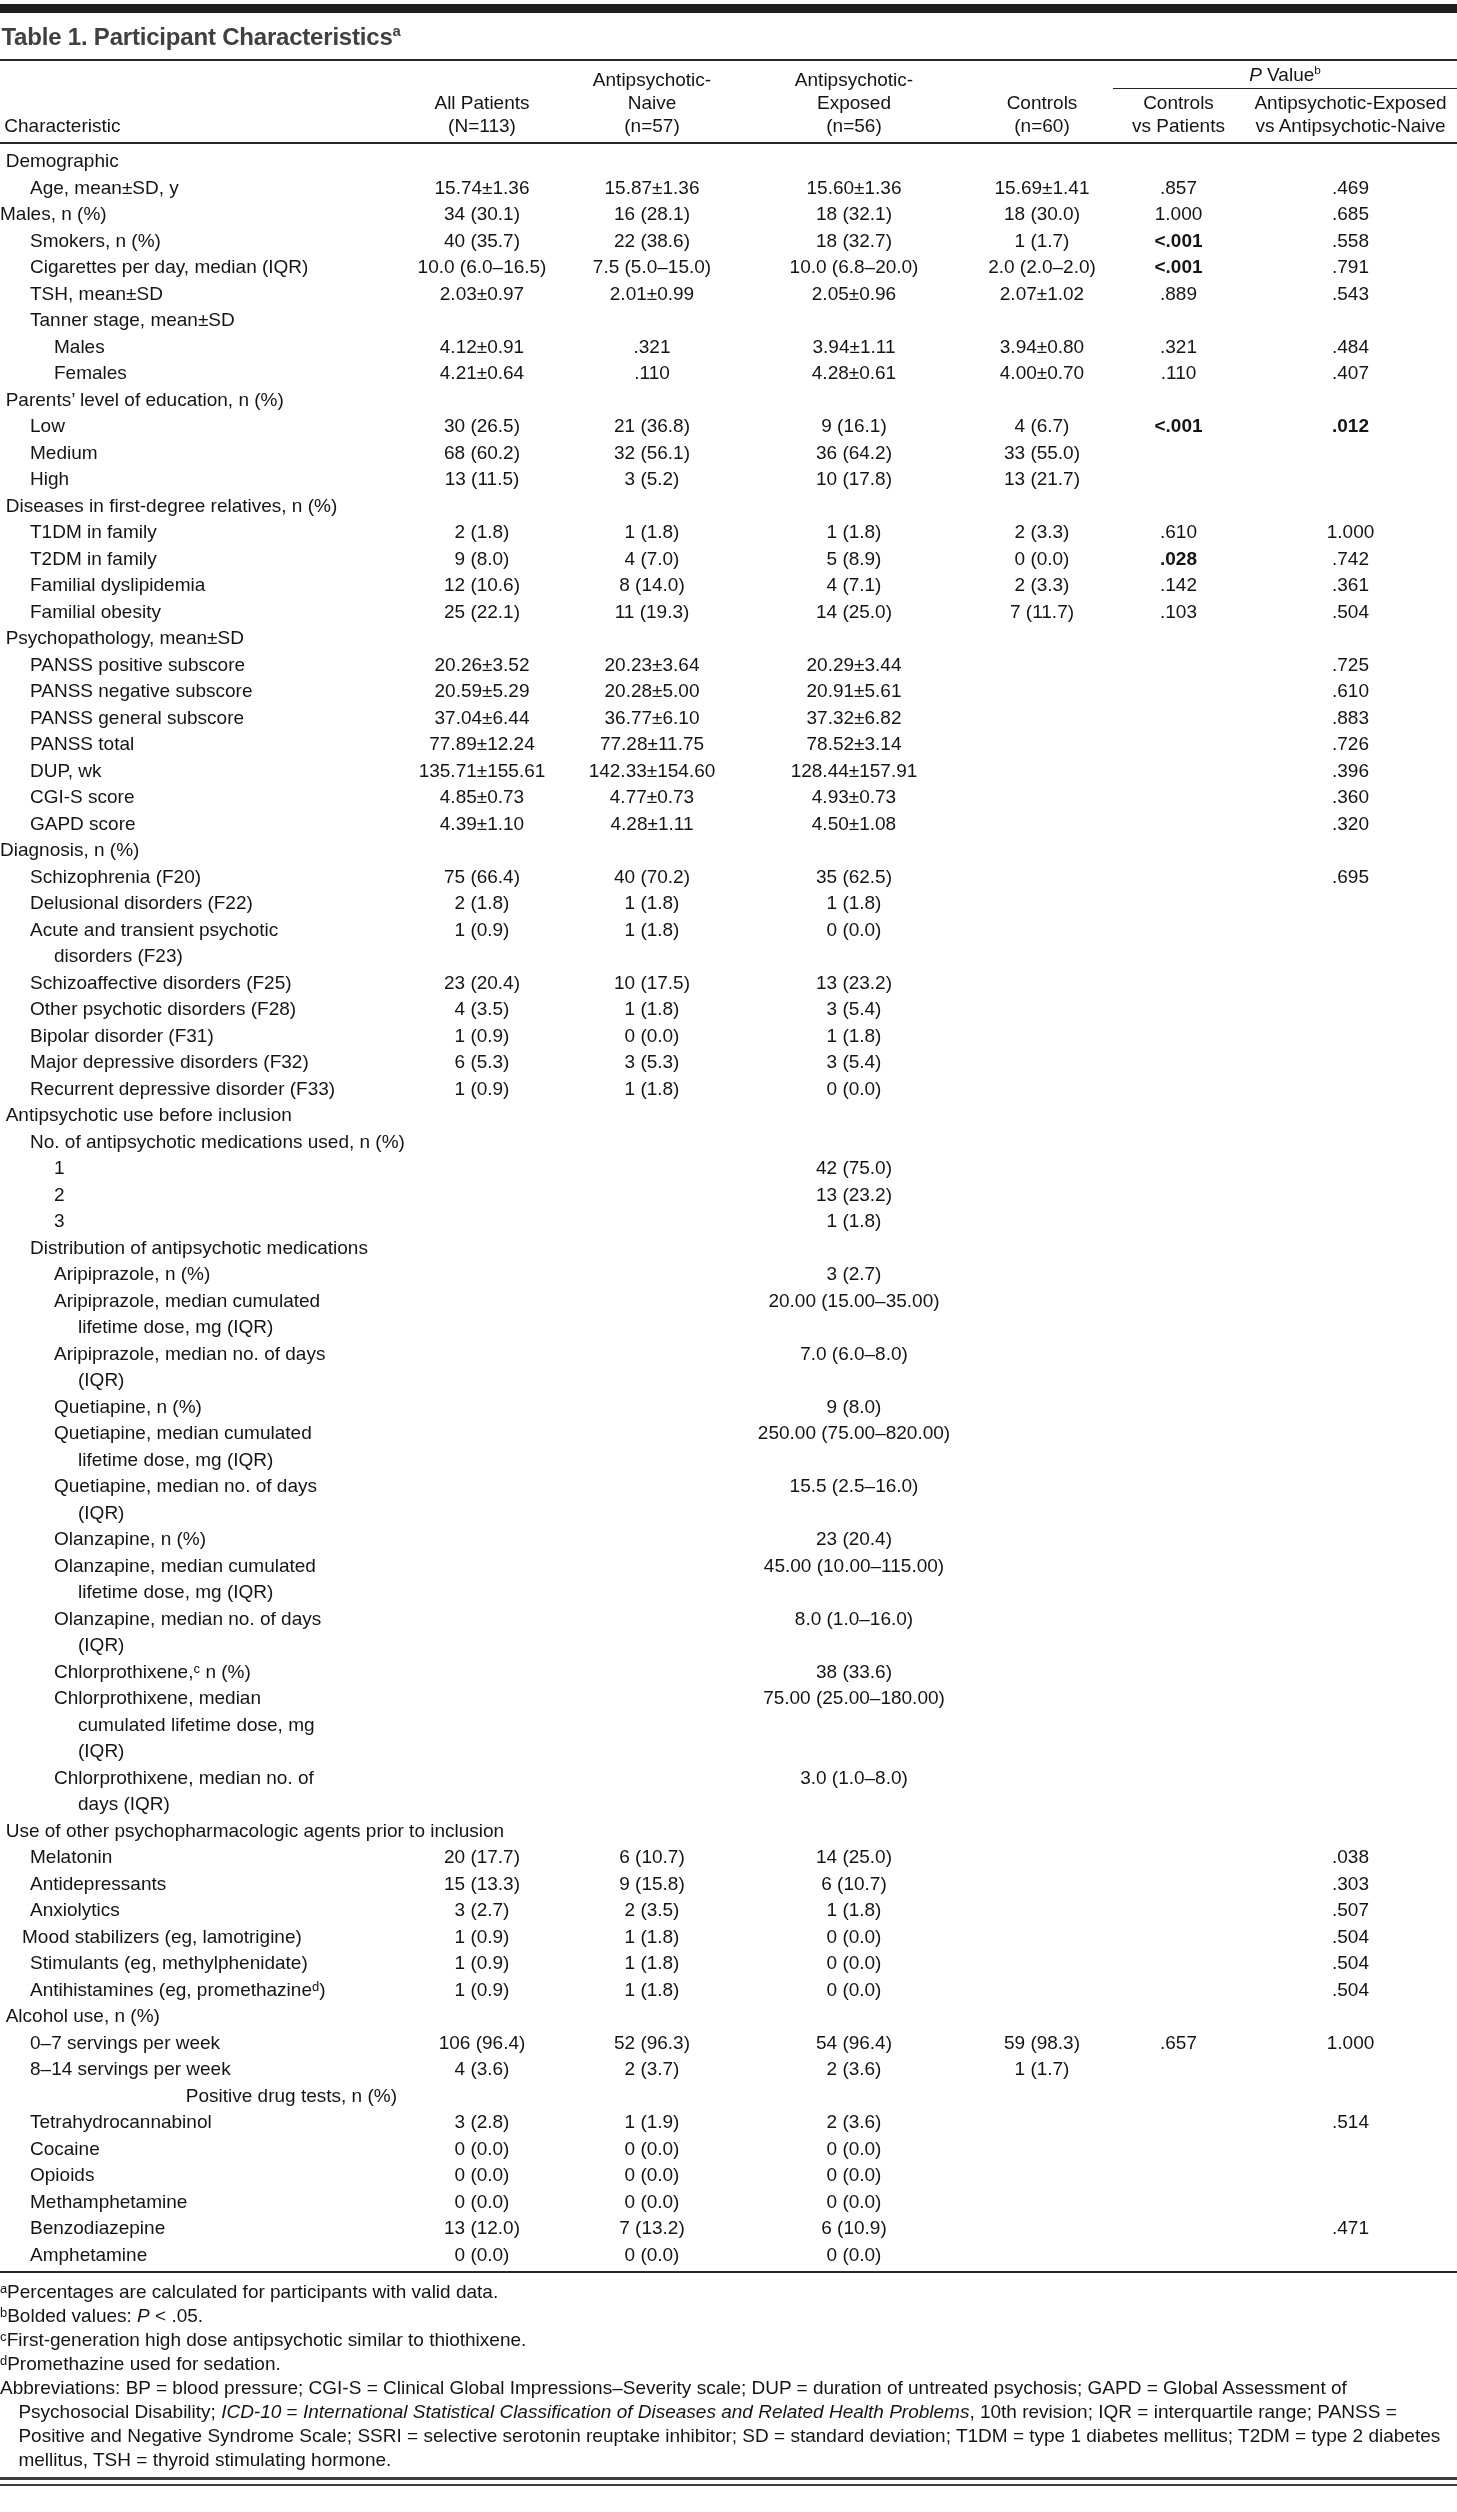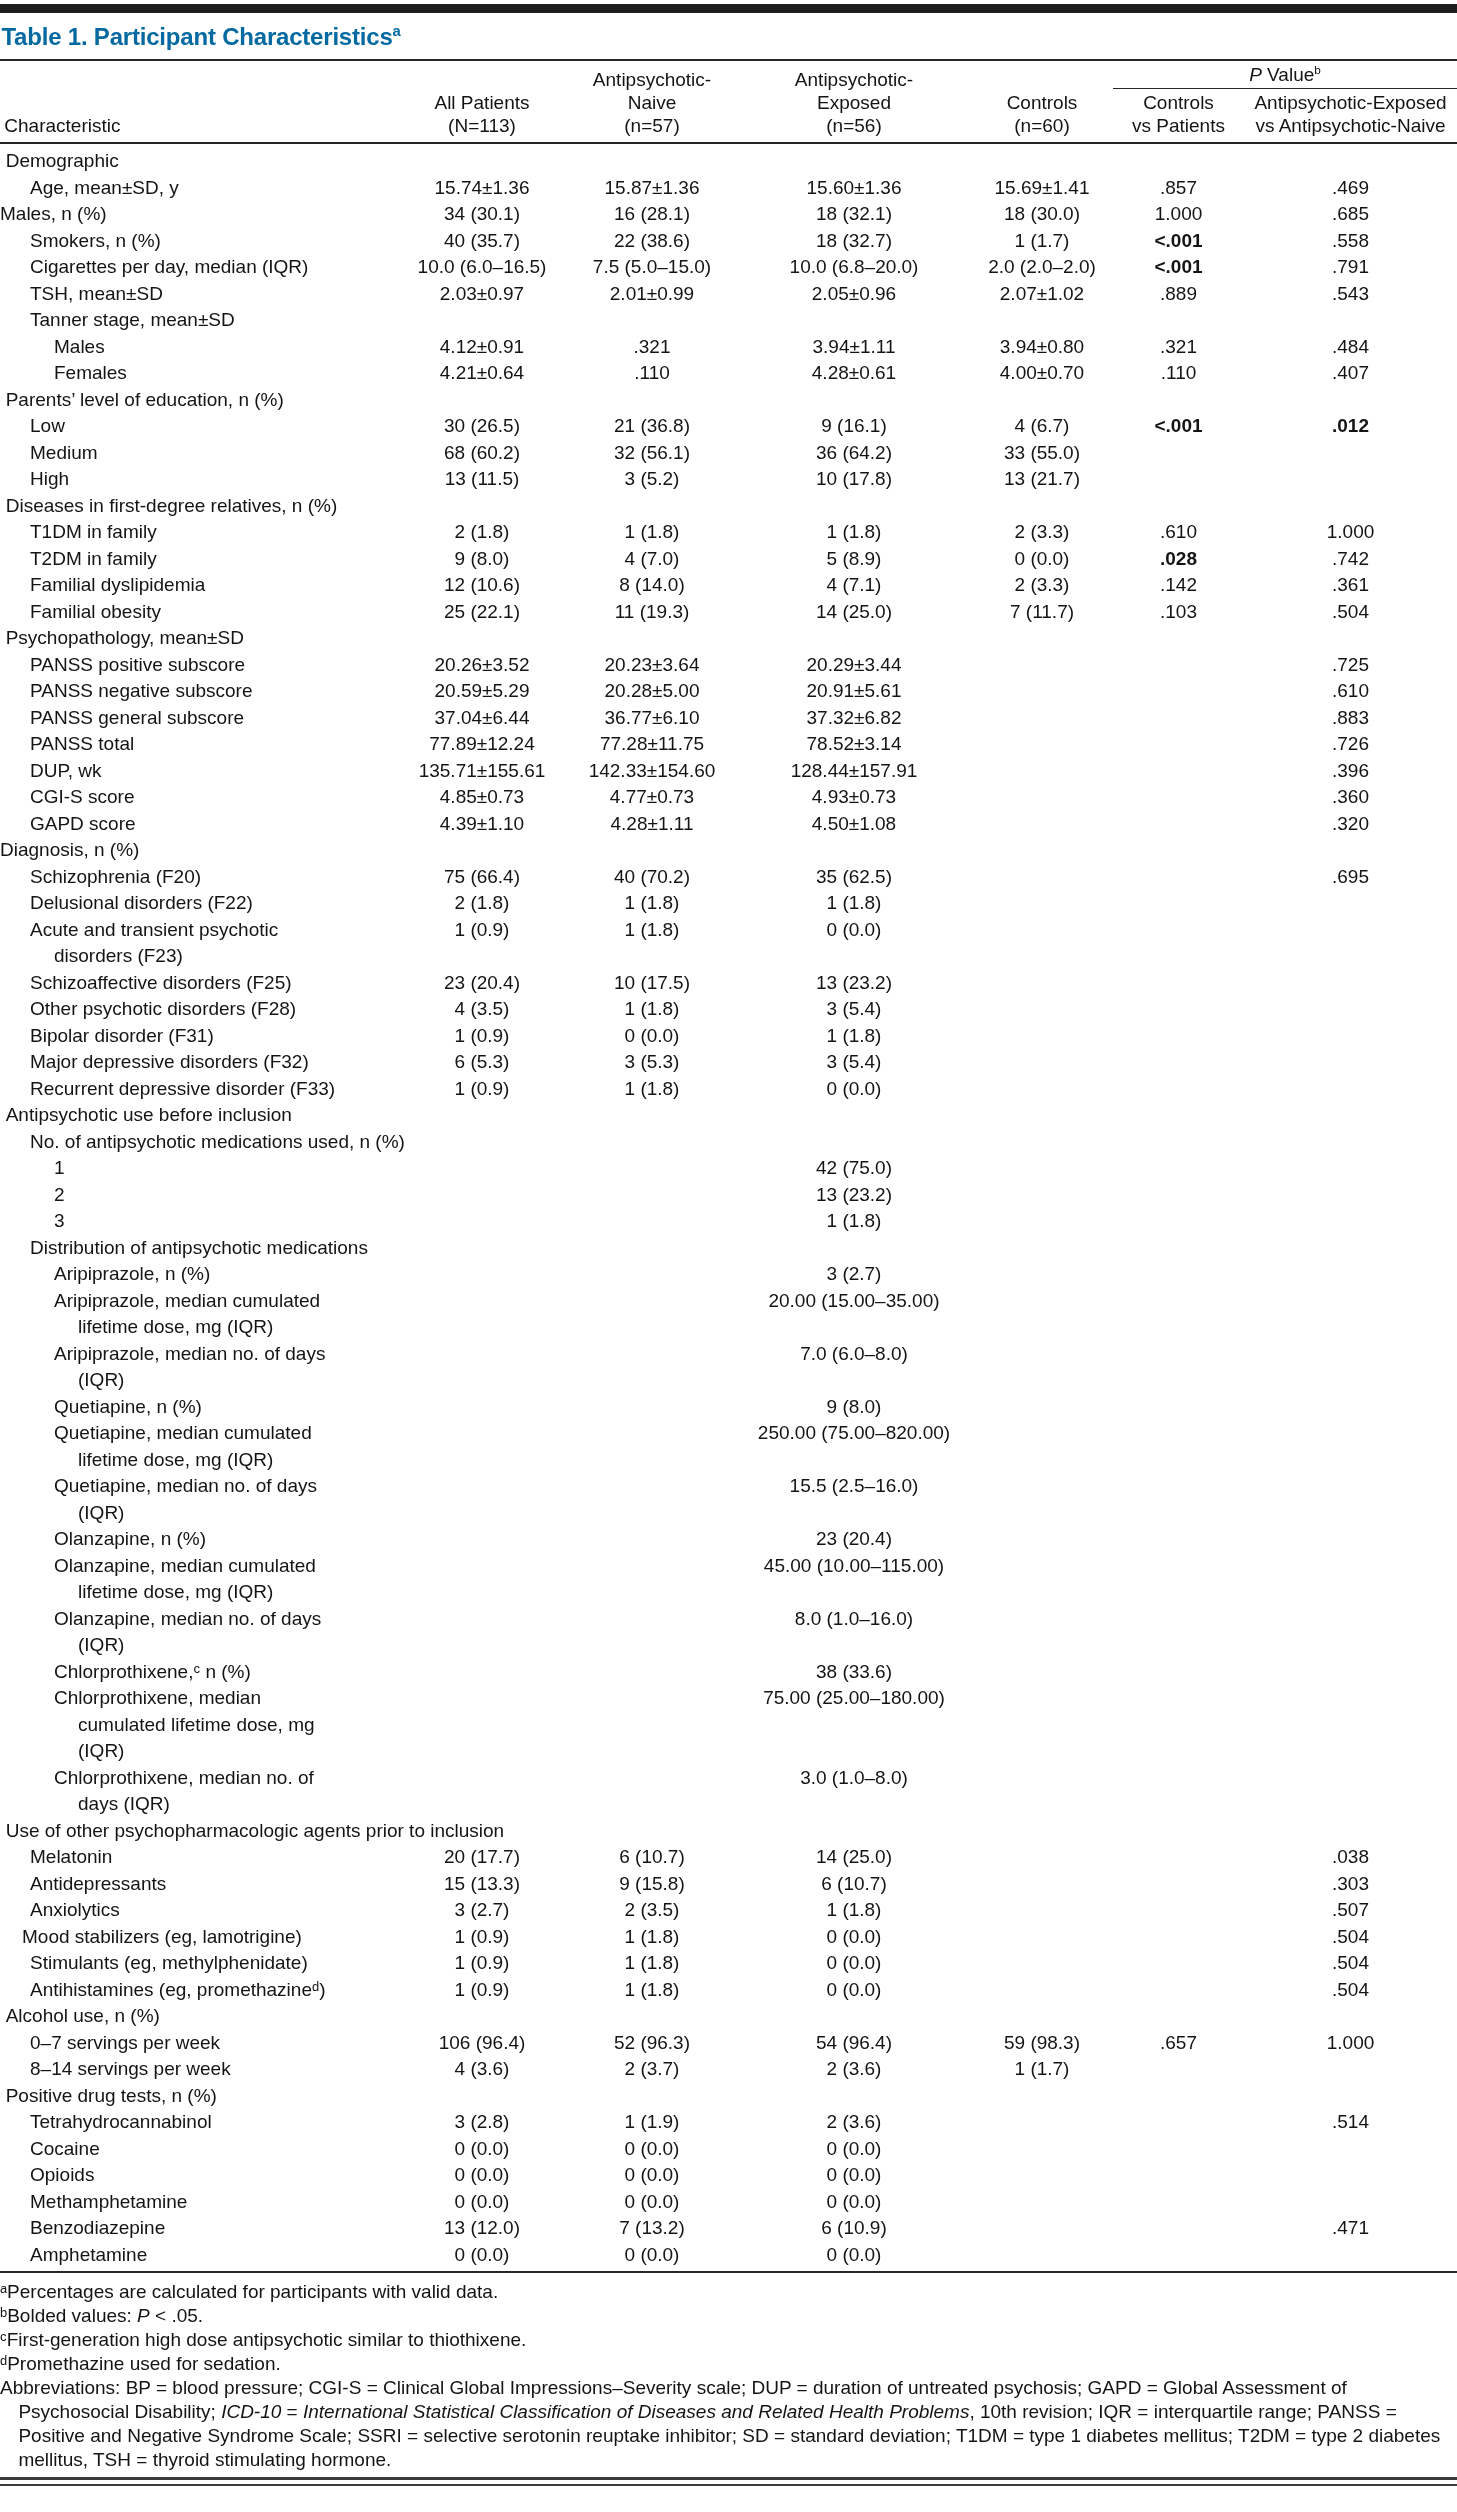--- a/index.html
+++ b/index.html
@@ -1,20 +1,20 @@
 <!DOCTYPE html>
 <html style="font-size:11.3px"><head>
 <meta charset="utf-8">
 <style>
   html,body{margin:0;padding:0;background:#ffffff;}
   body{font-family:"Liberation Sans","DejaVu Sans",sans-serif;color:#141414;}
   .page{position:relative;width:1458px;height:2512px;overflow:hidden;background:#fff;}
 
   .topbar{margin-top:4.3px;height:8.5px;background:#201d1e;}
-  .title{font-size:24px;font-weight:bold;letter-spacing:-0.2px;padding:10px 0 8.5px 1.4px;color:#0369a1;}
+  .title{font-size:24px;font-weight:bold;letter-spacing:-0.2px;padding:10px 0 8.5px 1.4px;color:#404040;}
   .title sup{font-size:0.62em;}
   .rule-thin{border-top:2.1px solid #262626;}
 
   :root{--cols:397px 170px 170px 234px 142px 131px 213px;}
 
   .header-grid{
     display:grid;
     grid-template-columns:var(--cols);
     grid-template-rows:28px 1fr;
     height:74px;
@@ -731,21 +731,21 @@
       <div class="row">
         <div class="cell label" style="padding-left: 30px;">8–14 servings per week</div>
         <div class="cell val">4 (3.6)</div>
         <div class="cell val">2 (3.7)</div>
         <div class="cell val">2 (3.6)</div>
         <div class="cell val">1 (1.7)</div>
         <div class="cell val"></div>
         <div class="cell val"></div>
       </div>
       <div class="row">
-        <div class="cell label" style="padding-left: 5.7px;">Positive drug tests, n (%)</div>
+        <div class="cell label" style="padding-left: 5.7px; text-align: right;">Positive drug tests, n (%)</div>
         <div class="cell val"></div>
         <div class="cell val"></div>
         <div class="cell val"></div>
         <div class="cell val"></div>
         <div class="cell val"></div>
         <div class="cell val"></div>
       </div>
       <div class="row">
         <div class="cell label" style="padding-left: 30px;">Tetrahydrocannabinol</div>
         <div class="cell val">3 (2.8)</div>

